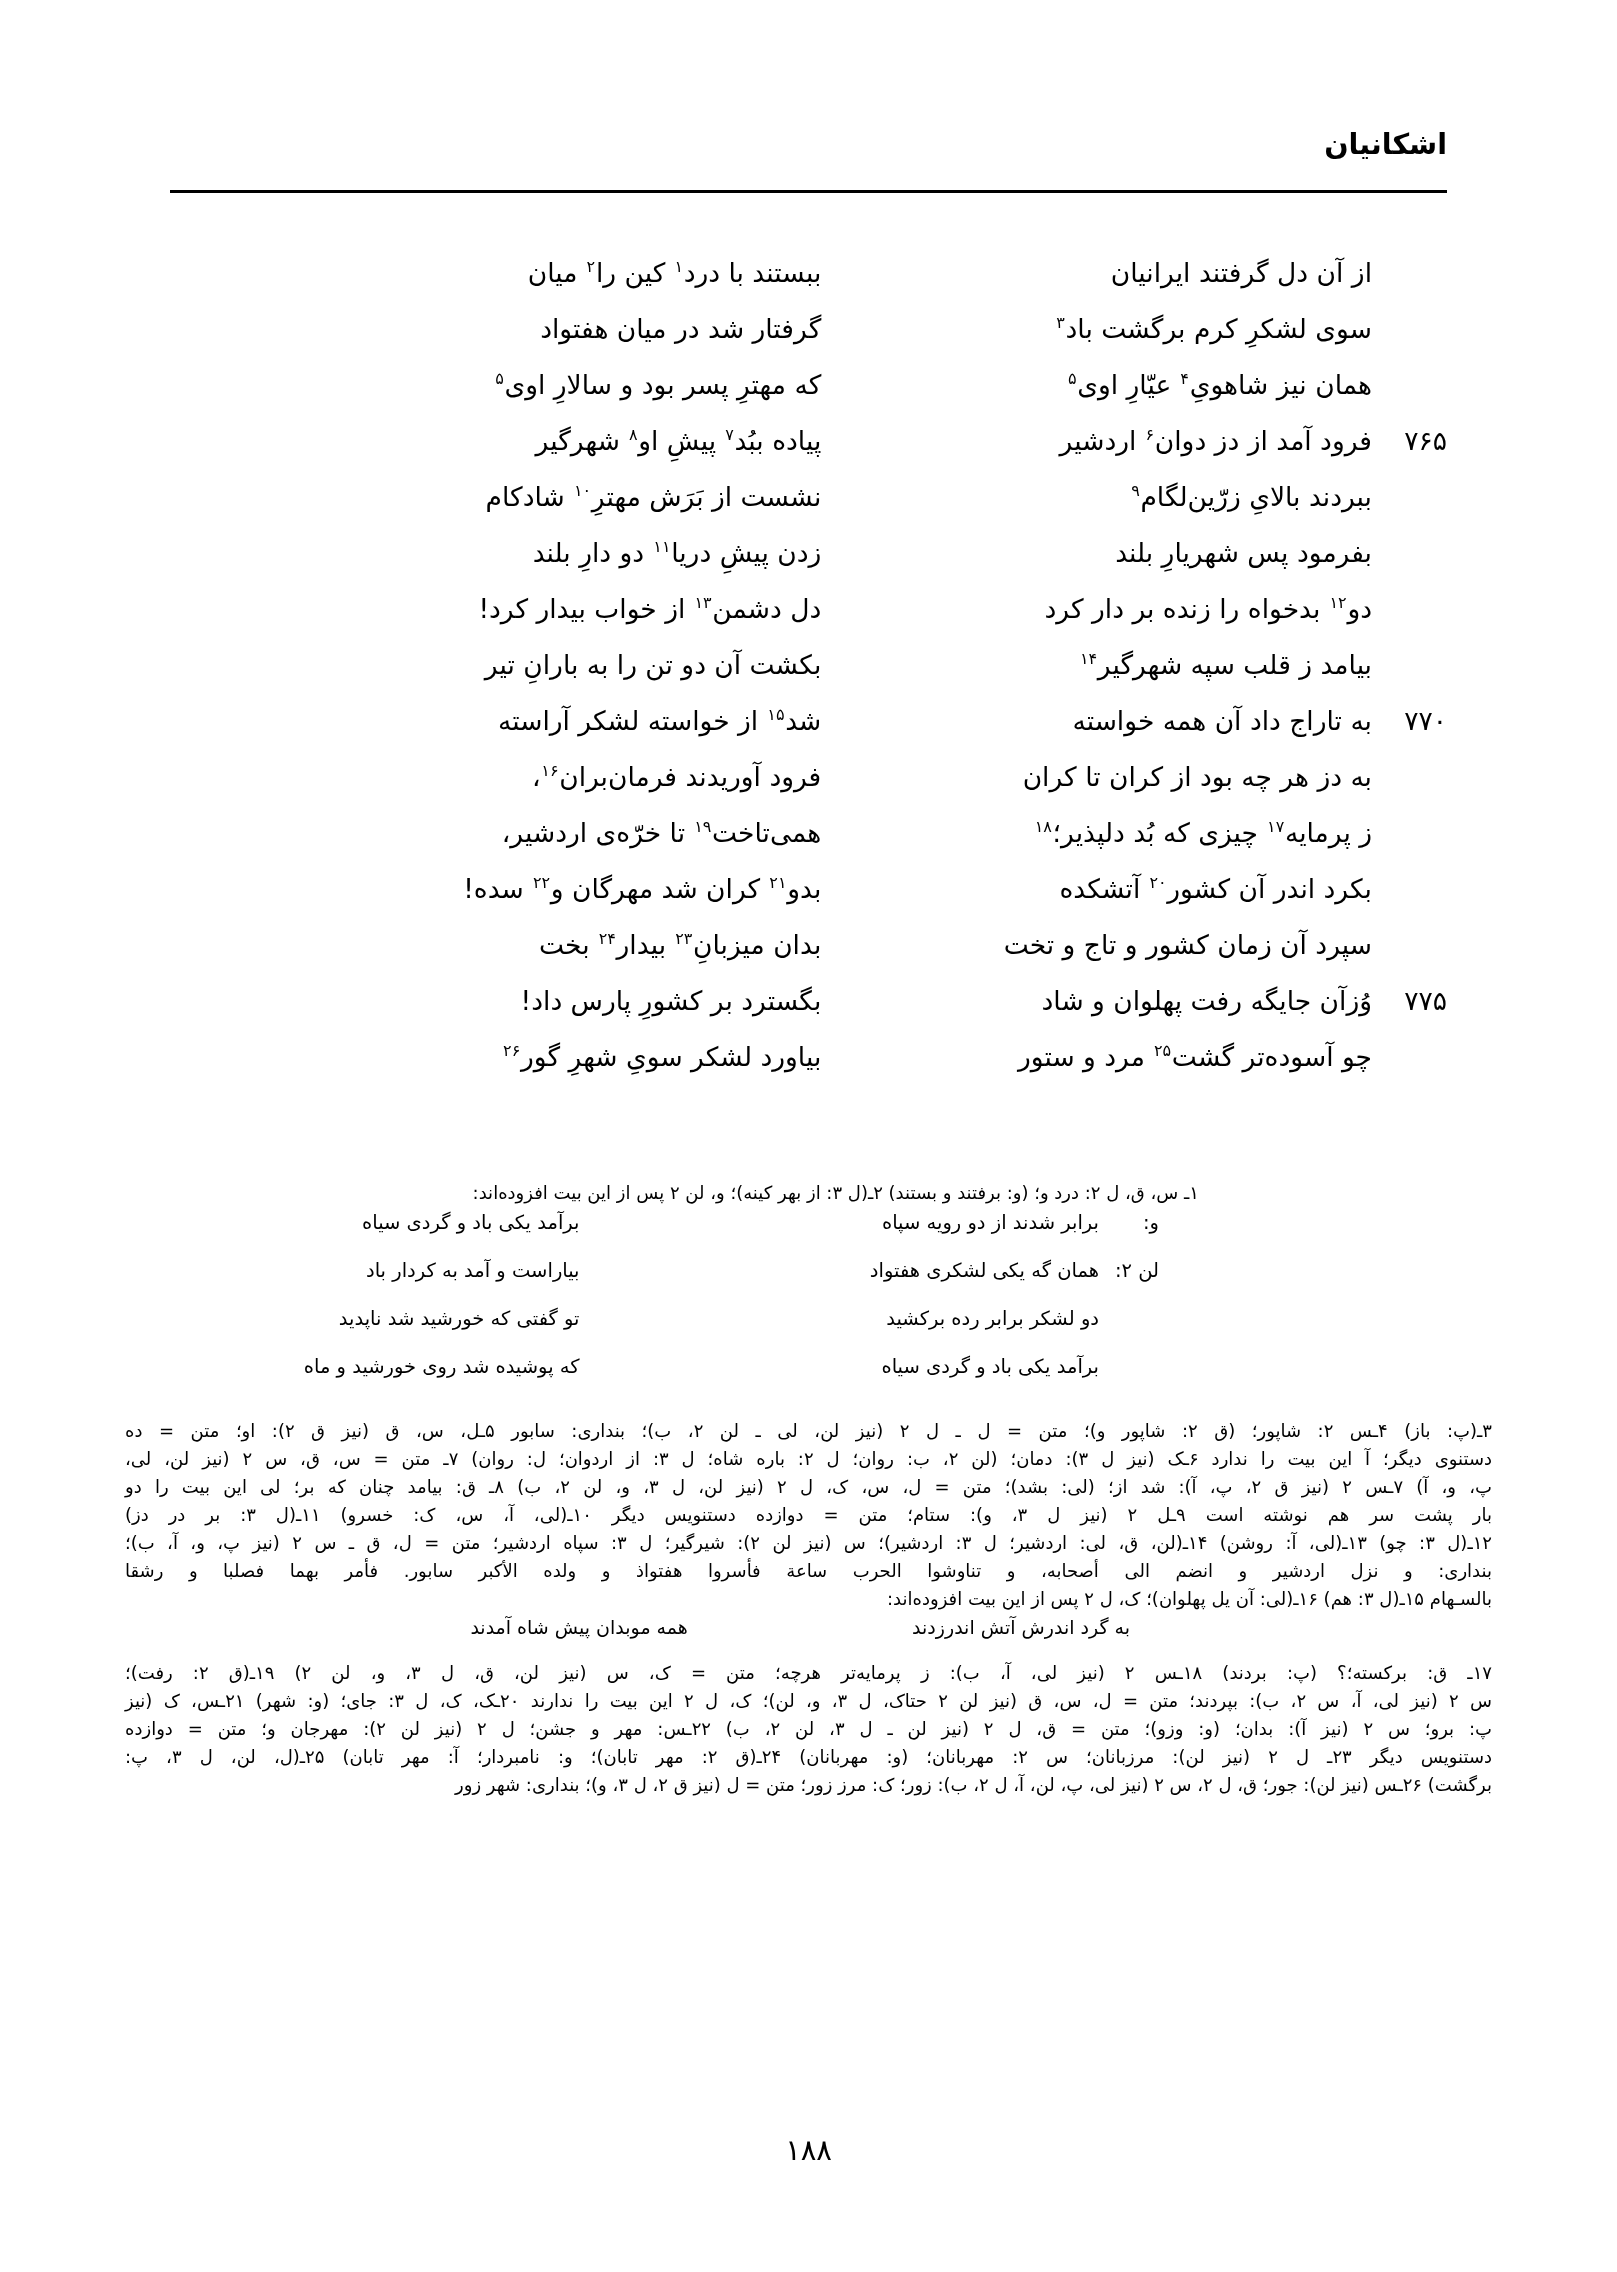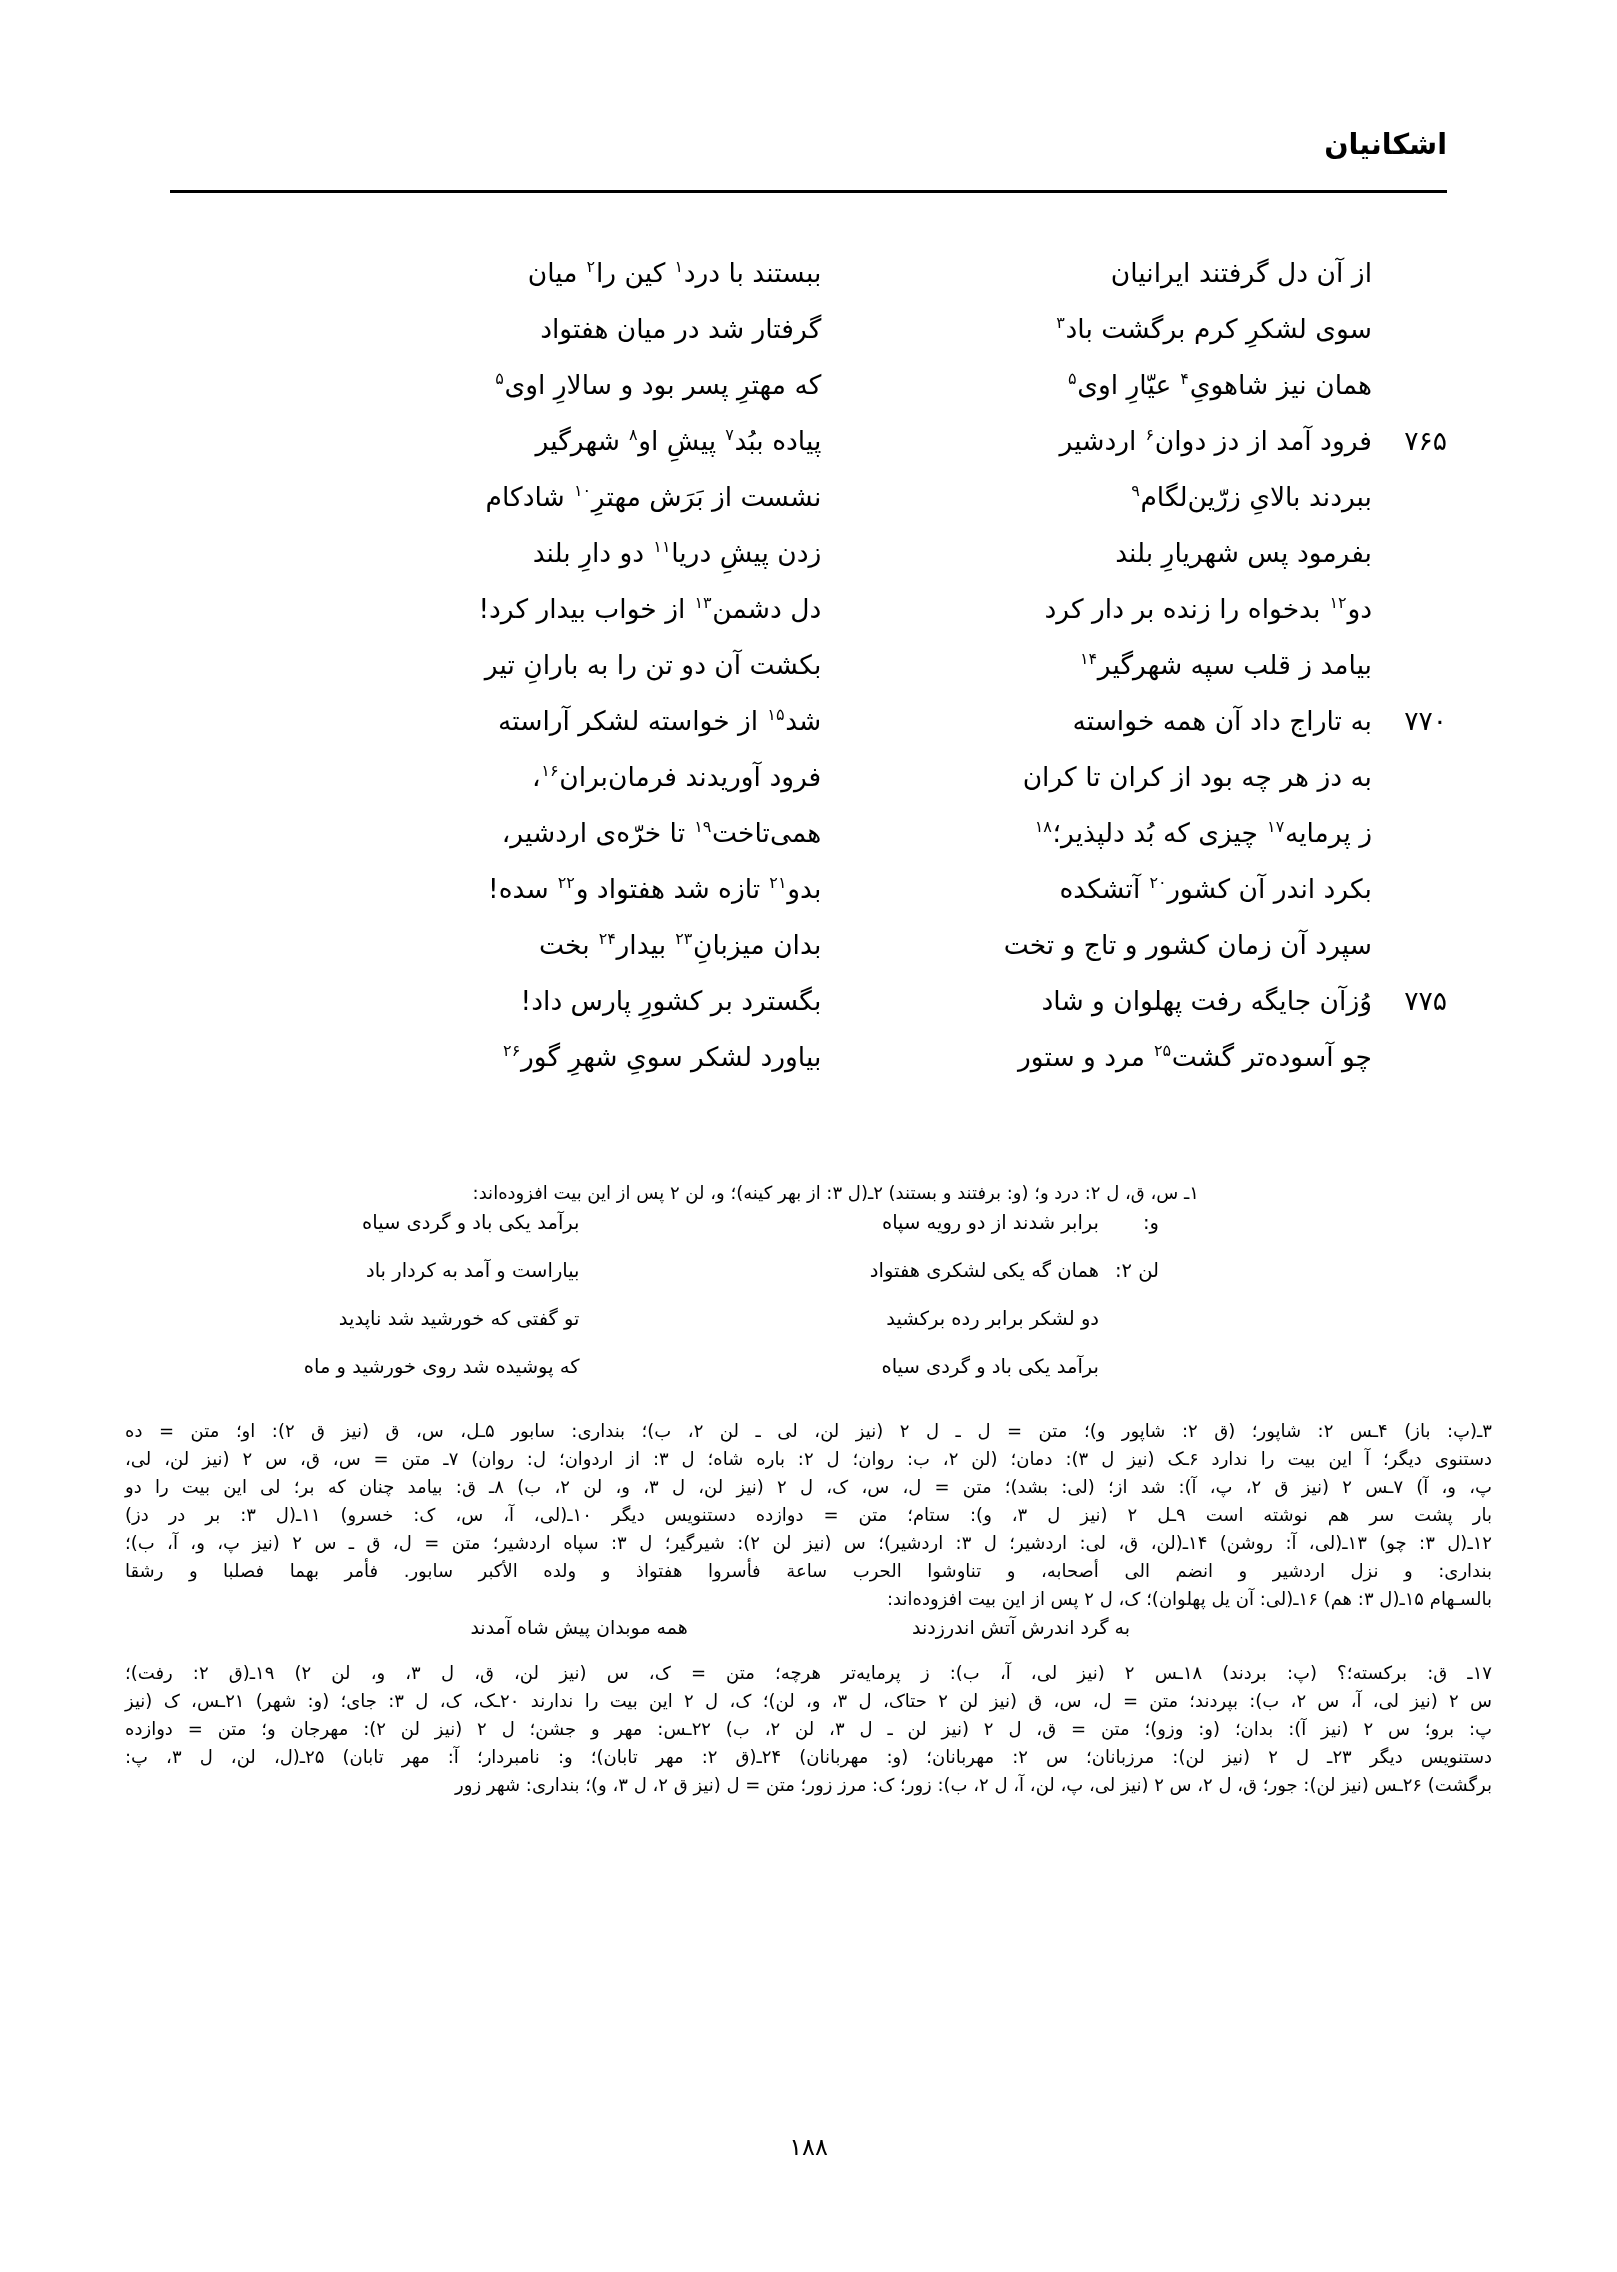--- a/index.html
+++ b/index.html
@@ -174,21 +174,21 @@
     direction: rtl;
   }
 
   
   .folio {
     position: absolute;
     top: 2133px;
     left: 0;
     right: 0;
     text-align: center;
-    font-size: 24px;
+    font-size: 29px;
     letter-spacing: 1.4px;
   }
 </style>
 </head>
 <body>
 
 <div class="page">
 
   <div class="runhead-zone">
     <div class="runhead-title">اشکانیان</div>
@@ -323,21 +323,21 @@
     </div>
 
     <div class="bayt">
       <div class="hemistich h-right">
         <span class="bayt-num"></span>
         <span>بکرد اندر آن کشور</span><span class="sup">۲۰</span>
         <span>آتشکده</span>
       </div>
       <div class="hemistich h-left">
         <span>بدو</span><span class="sup">۲۱</span>
-        <span>تازه شد هفتواد و</span><span class="sup">۲۲</span>
+        <span>کران شد مهرگان و</span><span class="sup">۲۲</span>
         <span>سده!</span>
       </div>
     </div>
 
     <div class="bayt">
       <div class="hemistich h-right">
         <span class="bayt-num"></span>
         <span>سپرد آن زمان کشور و تاج و تخت</span>
       </div>
       <div class="hemistich h-left">

